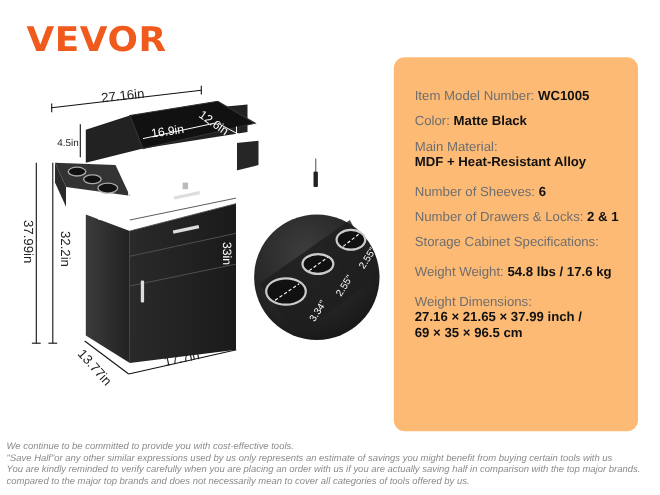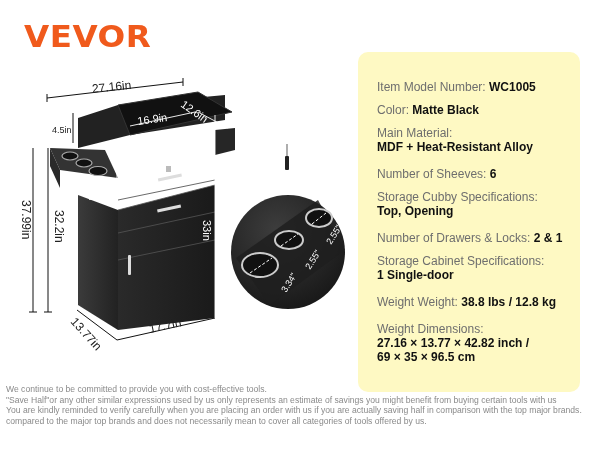--- a/index.html
+++ b/index.html
@@ -12,32 +12,32 @@
       font-weight: bold; font-size: 31px; letter-spacing: 0.5px;
       color: #f05a1c;
       transform: scaleX(1.05); transform-origin: left;
     }
 
     .product-area { position: absolute; left: 0; top: 60px; width: 355px; height: 330px; }
     .product-area svg { position: absolute; left: 0; top: 0; }
 
     .spec-panel {
       position: absolute; left: 358px; top: 52px; width: 222px; height: 340px;
-      background: #fef9c3; border-radius: 10px;
+      background: #fdba74; border-radius: 10px;
       padding: 28px 10px 0 19px;
     }
     .spec-row { margin-bottom: 9px; font-size: 12px; line-height: 14px; color: #6e6e6e; }
     .spec-row .label { color: #6e6e6e; }
     .spec-row .value { color: #111; font-weight: bold; }
     .spec-row.block .value { display: block; }
     .spec-row.gap-lg { margin-bottom: 13px; }
 
     .disclaimer {
-      position: absolute; left: 6px; top: 384px; width: 594px;
-      font-size: 8.6px; line-height: 10.6px; color: #8a8a8a; white-space: nowrap;
+      position: absolute; left: 6px; top: 400px; width: 594px;
+      font-size: 8.6px; line-height: 10.6px; color: #8a8a8a; white-space: nowrap; font-style: italic;
     }
     .disclaimer div { overflow: hidden; }
   </style>
 </head>
 <body>
 
 <div class="logo">VEVOR</div>
 
 <div class="product-area">
   <svg width="355" height="330" viewBox="0 60 355 330">
@@ -147,34 +147,31 @@
   </div>
   <div class="spec-row">
     <span class="label">Color: </span><span class="value">Matte Black</span>
   </div>
   <div class="spec-row block gap-lg">
     <span class="label">Main Material:</span><span class="value">MDF + Heat-Resistant Alloy</span>
   </div>
   <div class="spec-row">
     <span class="label">Number of Sheeves: </span><span class="value">6</span>
   </div>
-  <div class="spec-row block gap-lg">
-    <span class="label">Storage Cubby Specifications:</span><span class="value">Top, Opening</span>
-  </div>
   <div class="spec-row">
     <span class="label">Number of Drawers &amp; Locks: </span><span class="value">2 &amp; 1</span>
   </div>
   <div class="spec-row block gap-lg">
-    <span class="label">Storage Cabinet Specifications:</span><span class="value">1 Single-door</span>
+    <span class="label">Storage Cabinet Specifications:</span>
   </div>
   <div class="spec-row gap-lg">
-    <span class="label">Weight Weight: </span><span class="value">38.8 lbs / 12.8 kg</span>
+    <span class="label">Weight Weight: </span><span class="value">54.8 lbs / 17.6 kg</span>
   </div>
   <div class="spec-row block">
-    <span class="label">Weight Dimensions:</span><span class="value">27.16 × 13.77 × 42.82 inch /</span><span class="value">69 × 35 × 96.5 cm</span>
+    <span class="label">Weight Dimensions:</span><span class="value">27.16 × 21.65 × 37.99 inch /</span><span class="value">69 × 35 × 96.5 cm</span>
   </div>
 </div>
 
 <div class="disclaimer">
   <div>We continue to be committed to provide you with cost-effective tools.</div>
   <div>"Save Half"or any other similar expressions used by us only represents an estimate of savings you might benefit from buying certain tools with us</div>
   <div>You are kindly reminded to verify carefully when you are placing an order with us if you are actually saving half in comparison with the top major brands.</div>
   <div>compared to the major top brands and does not necessarily mean to cover all categories of tools offered by us.</div>
 </div>
 

